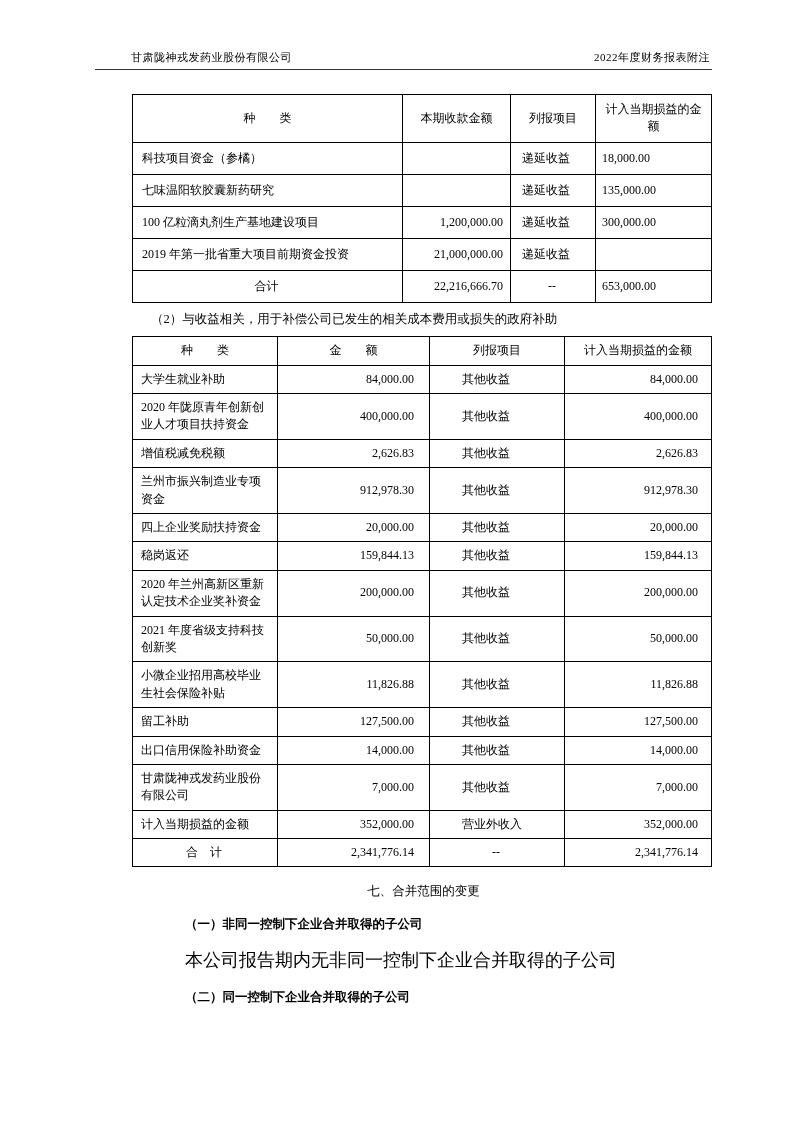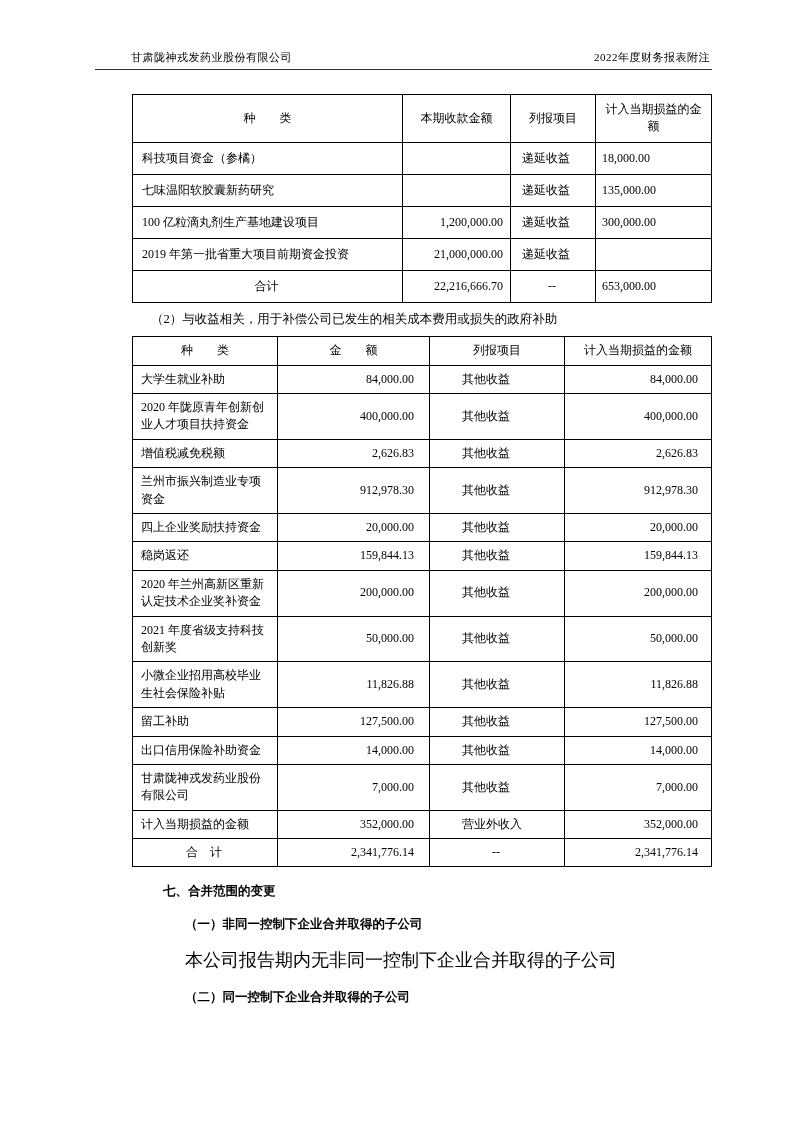--- a/index.html
+++ b/index.html
@@ -72,23 +72,24 @@
   
   .note-line {
     font-size: 12.5px;
     margin: 8px 0 8px 56px;
     line-height: 1.4;
   }
   
   .sections { margin-top: 16px; }
   .sec-h1 {
     font-size: 12.5px;
-    font-weight: bold;
-    margin: 0 0 0 68px;
+    font-weight: normal;
+    margin: 0 0 0 40px;
     line-height: 1.4;
+    text-align: center;
   }
   .sec-h2 {
     font-size: 12.5px;
     font-weight: bold;
     margin: 15px 0 0 90px;
     line-height: 1.4;
   }
   .sec-body {
     font-size: 18px;
     font-weight: normal;

